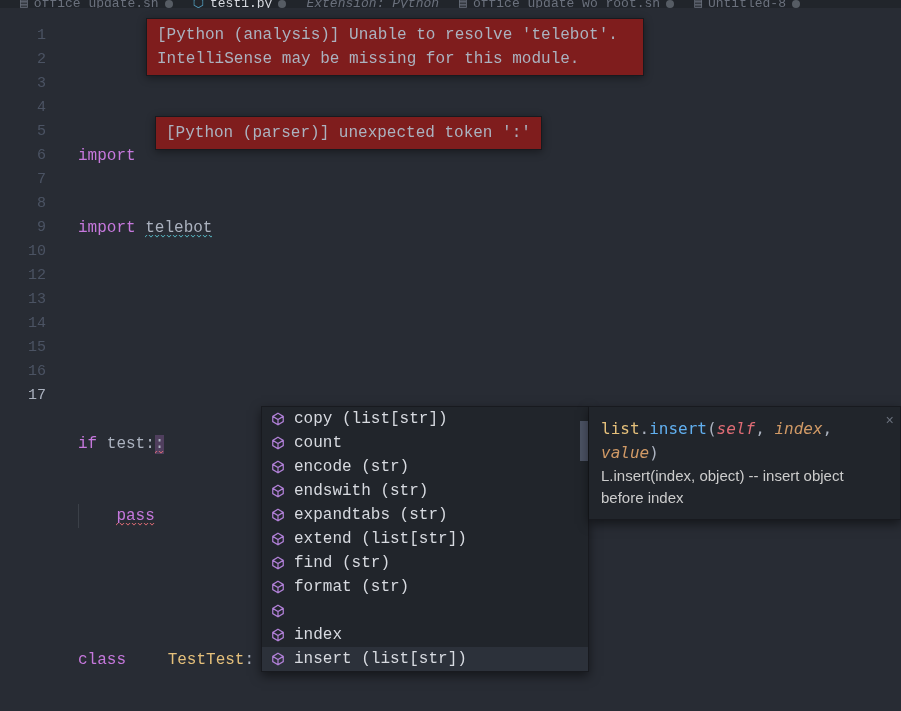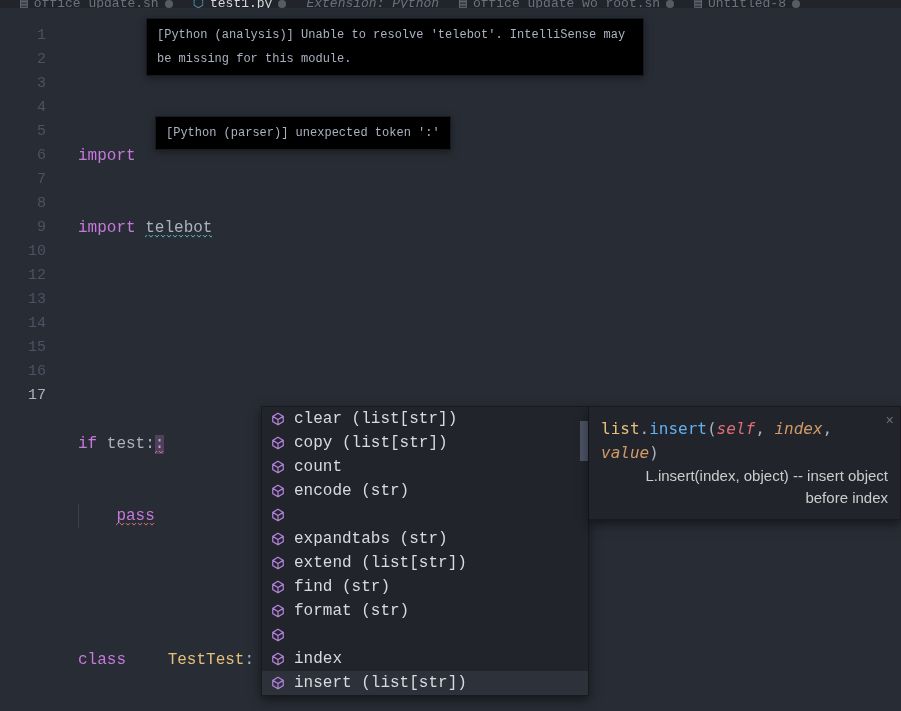--- a/index.html
+++ b/index.html
@@ -90,24 +90,24 @@
     background-image: linear-gradient(45deg, transparent 65%, #56b6c2 80%, transparent 90%), linear-gradient(-45deg, transparent 65%, #56b6c2 80%, transparent 90%);
     background-size: 6px 3px;
     background-repeat: repeat-x;
     background-position: 0 100%;
     padding-bottom: 1px;
   }
 
   
   .hover {
     position: absolute;
-    background: #000000;
+    background: #7f1d1d;
     border: 1px solid #181a1f;
     color: #abb2bf;
-    font-size: 12px;
+    font-size: 16px;
     line-height: 24px;
     padding: 4px 10px;
     z-index: 10;
     box-shadow: 0 2px 8px rgba(0,0,0,0.4);
   }
   .hover.top { left: 146px; top: 10px; width: 498px; }
   .hover.mid { left: 155px; top: 108px; }
 
   
   .suggest {
@@ -158,21 +158,21 @@
     z-index: 20;
     box-shadow: 0 4px 10px rgba(0,0,0,0.5);
   }
   .doc .sig .c1 { color: #e5c07b; }
   .doc .sig .dot { color: #abb2bf; }
   .doc .sig .c2 { color: #61afef; }
   .doc .sig .punc { color: #abb2bf; }
   .doc .sig .arg { color: #e06c75; font-style: italic; }
   .doc .sig .argp { color: #d19a66; font-style: italic; }
   .doc .sig { font-family: Menlo, monospace; margin-bottom: 0; }
-  .doc .desc { font-family: -apple-system, Helvetica, Arial, sans-serif; font-size: 15px; color: #cccccc; line-height: 22px; text-align: right; }
+  .doc .desc { font-family: -apple-system, Helvetica, Arial, sans-serif; font-size: 15px; color: #cccccc; line-height: 22px; }
 
   .close-x { position:absolute; top:2px; right:6px; color:#6b717d; font-size:14px; cursor:pointer;}
 
 </style>
 </head>
 <body>
 
 <div class="tabs">
   <div class="tab">
     <span>▤</span>
@@ -242,28 +242,20 @@
   <div class="hover top">
     <span>[Python (analysis)] Unable to resolve 'telebot'. IntelliSense may be missing for this module.</span>
   </div>
   <div class="hover mid">
     <span>[Python (parser)] unexpected token ':'</span>
   </div>
 
   <div class="suggest">
     <div class="scroll-thumb"></div>
 
-  <div class="item">
-        <span class="icon-box">
-          <svg viewBox="0 0 16 16">
-            <path fill="none" stroke="#b180d7" stroke-width="1.4" d="M8 1.5 14 5v6l-6 3.5L2 11V5z M2 5l6 3.5L14 5 M8 8.5V14.5"></path>
-          </svg>
-        </span>
-        <span>clear (list[str])</span>
-      </div>
       <div class="item">
         <span class="icon-box">
           <svg viewBox="0 0 16 16">
             <path fill="none" stroke="#b180d7" stroke-width="1.4" d="M8 1.5 14 5v6l-6 3.5L2 11V5z M2 5l6 3.5L14 5 M8 8.5V14.5"></path>
           </svg>
         </span>
         <span>copy (list[str])</span>
       </div>
       <div class="item">
         <span class="icon-box">
@@ -280,20 +272,21 @@
           </svg>
         </span>
         <span>encode (str)</span>
       </div>
       <div class="item">
         <span class="icon-box">
           <svg viewBox="0 0 16 16">
             <path fill="none" stroke="#b180d7" stroke-width="1.4" d="M8 1.5 14 5v6l-6 3.5L2 11V5z M2 5l6 3.5L14 5 M8 8.5V14.5"></path>
           </svg>
         </span>
+        <span>endswith (str)</span>
       </div>
       <div class="item">
         <span class="icon-box">
           <svg viewBox="0 0 16 16">
             <path fill="none" stroke="#b180d7" stroke-width="1.4" d="M8 1.5 14 5v6l-6 3.5L2 11V5z M2 5l6 3.5L14 5 M8 8.5V14.5"></path>
           </svg>
         </span>
         <span>expandtabs (str)</span>
       </div>
       <div class="item">

